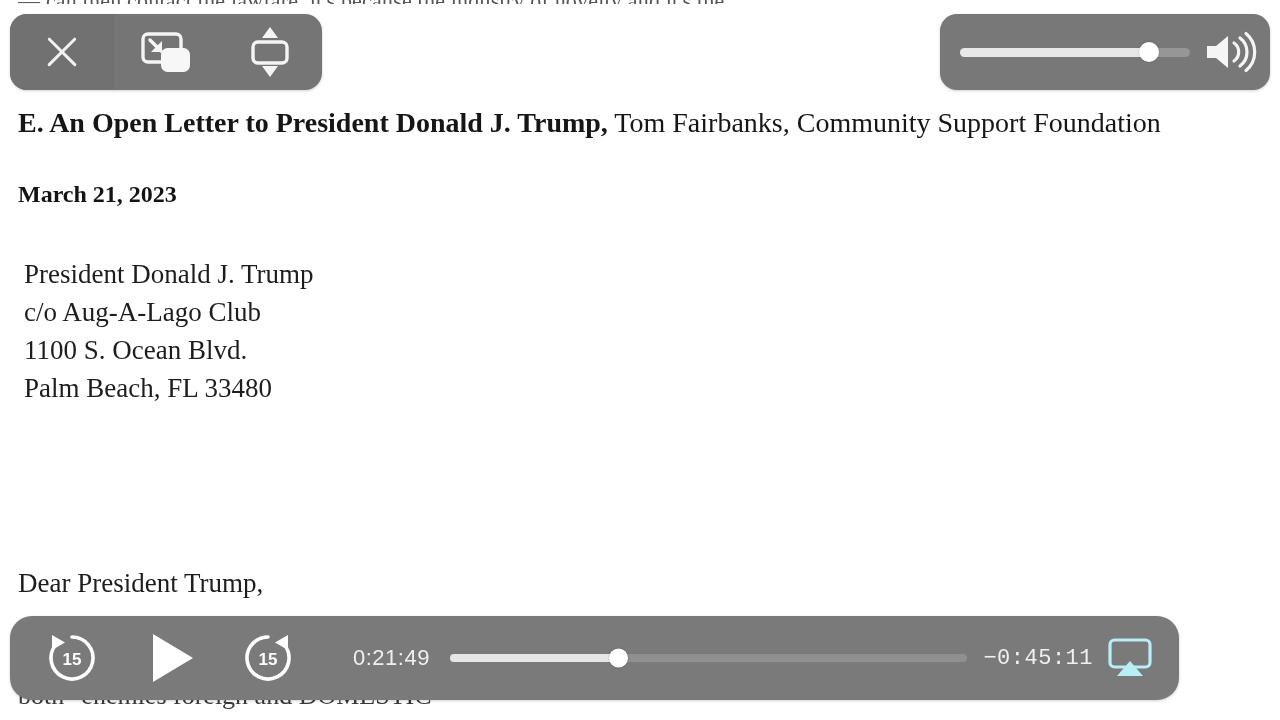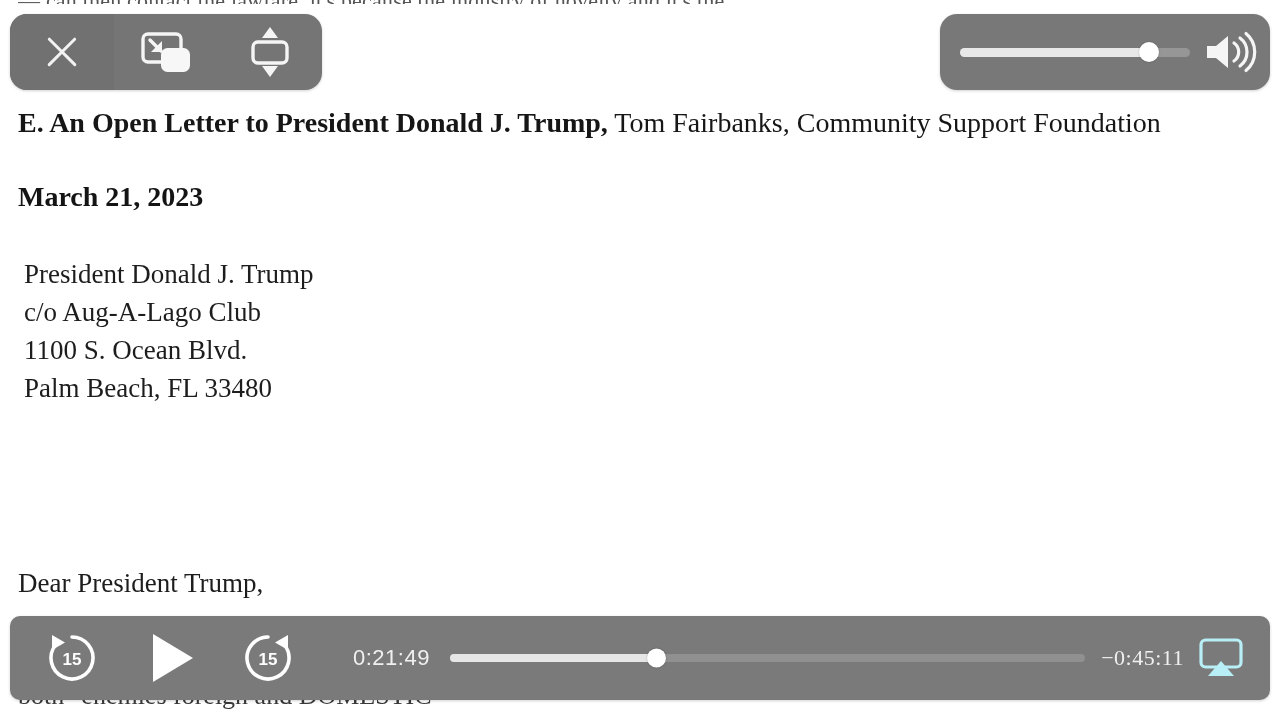--- a/index.html
+++ b/index.html
@@ -64,21 +64,21 @@
     font-size: 28px;
     line-height: 37px;
     color: #161616;
   }
   .blk-title .bold { font-weight: bold; }
 
   .blk-date {
     position: absolute;
     left: 18px;
     top: 181px;
-    font-size: 28px;
+    font-size: 24px;
     font-weight: bold;
     color: #141414;
   }
 
   .blk-address {
     position: absolute;
     left: 24px;
     top: 255px;
     font-size: 27px;
     line-height: 38px;
@@ -210,23 +210,23 @@
     width: 56px;
     height: 44px;
     cursor: pointer;
   }
 
   
   .bb-bar {
     position: absolute;
     left: 10px;
     top: 616px;
-    width: 1260px;
+    width: 1169px;
     height: 84px;
-    border-radius: 10px;
+    border-radius: 22px;
     background: #7a7a7a;
     display: flex;
     align-items: center;
     box-shadow: 0 1px 3px rgba(0,0,0,.18);
   }
   .bb-btn {
     display: flex;
     align-items: center;
     justify-content: center;
     cursor: pointer;
@@ -250,21 +250,21 @@
     font-family: "Liberation Sans", sans-serif;
     font-size: 22px;
     letter-spacing: .5px;
     white-space: nowrap;
     flex: none;
   }
   .time-rem {
     margin-left: 16px;
     margin-right: 14px;
     color: #f0f0f0;
-    font-family: Liberation Serif, serif;
+    font-family: Liberation Mono, monospace;
     font-size: 22px;
     letter-spacing: .5px;
     white-space: nowrap;
     flex: none;
   }
   .scrub {
     position: relative;
     flex: 1 1 auto;
     margin-left: 20px;
     height: 8px;

